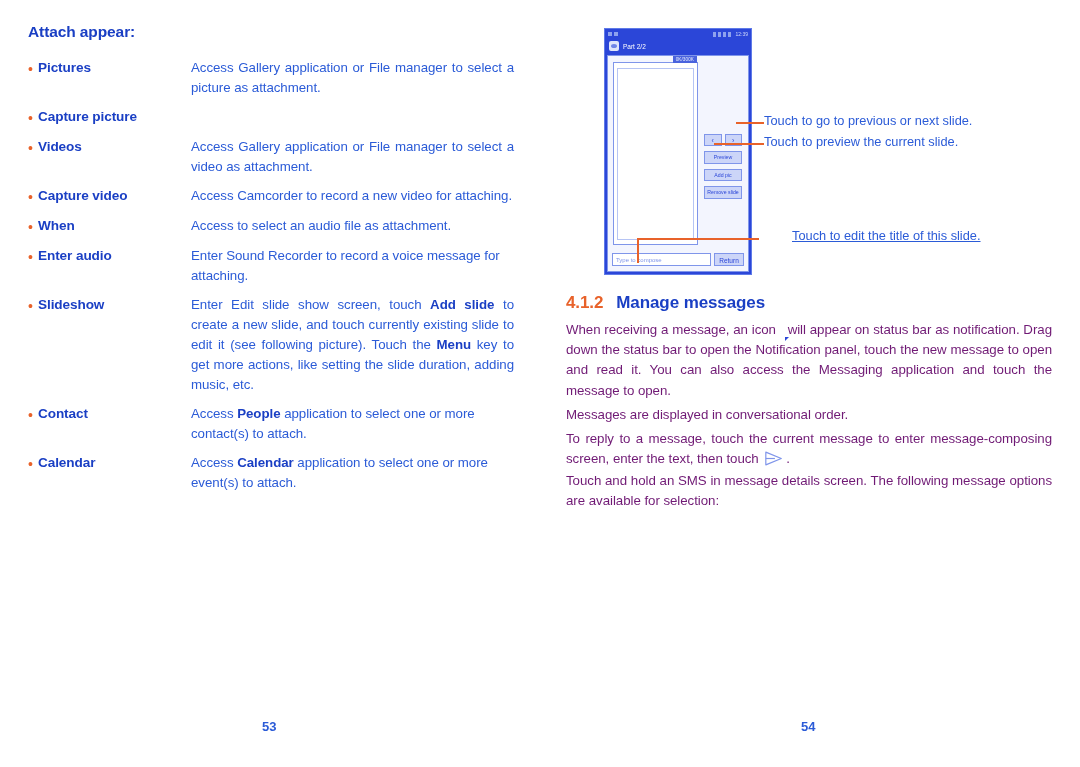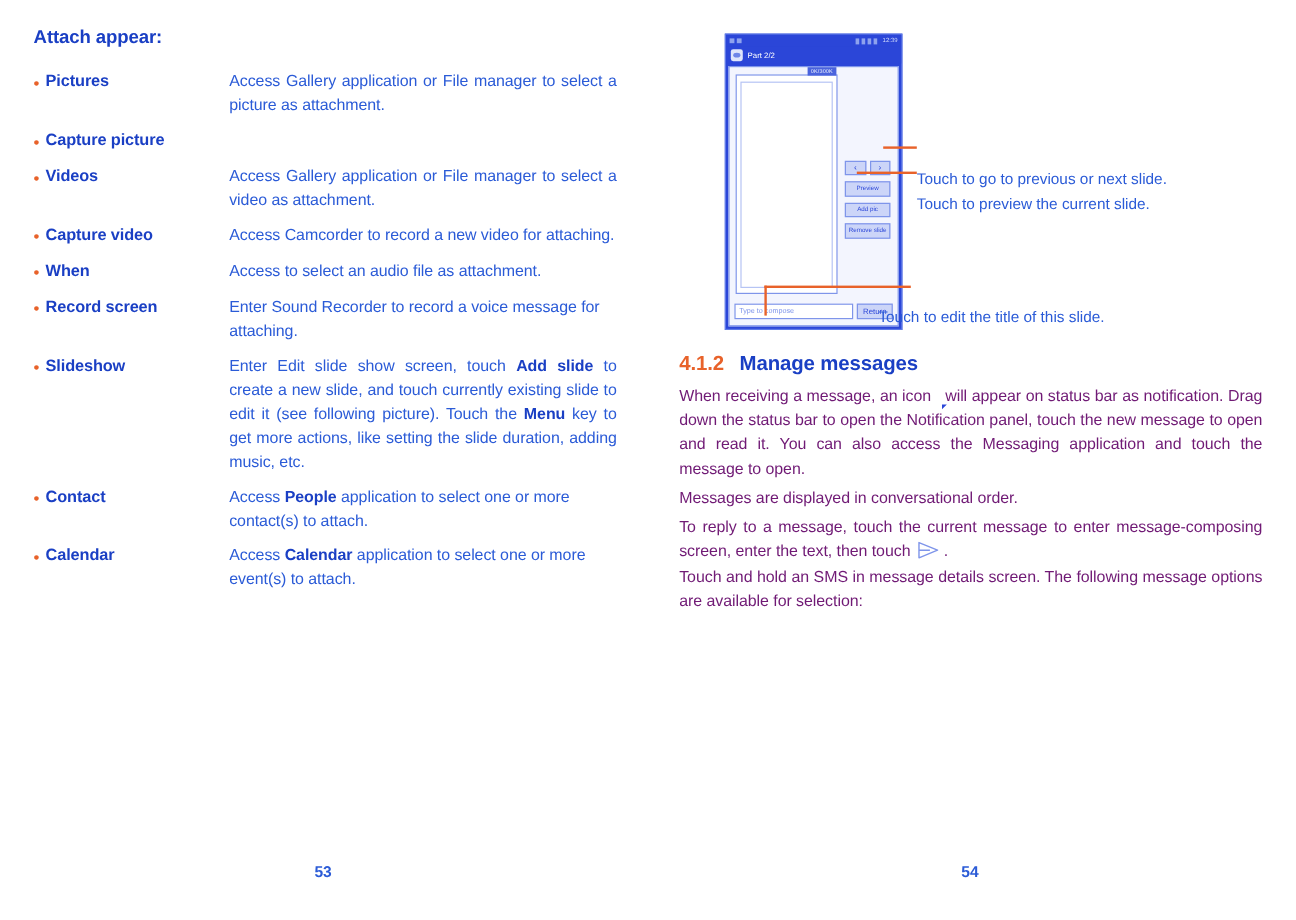--- a/index.html
+++ b/index.html
@@ -267,21 +267,20 @@
     line-height: 13px;
     box-sizing: border-box;
   }
 
   
   .callout {
     position: absolute;
     font-size: 12.8px;
     color: #2b5bd7;
     white-space: nowrap;
-    margin-top: 28px;
   }
   .leader {
     position: absolute;
     background: #e8622a;
   }
   .leader.h { height: 1.6px; }
   .leader.v { width: 1.6px; }
 
   
   .section-head {
@@ -386,21 +385,21 @@
     </div>
 
     <div class="opt-row">
       <span class="opt-bullet">•</span>
       <span class="opt-term">When</span>
       <span class="opt-desc nojust">Access to select an audio file as attachment.</span>
     </div>
 
     <div class="opt-row">
       <span class="opt-bullet">•</span>
-      <span class="opt-term">Record screen</span>
+      <span class="opt-term">Enter audio</span>
       <span class="opt-desc nojust">Enter Sound Recorder to record a voice message for attaching.</span>
     </div>
 
     <div class="opt-row">
       <span class="opt-bullet">•</span>
       <span class="opt-term">Slideshow</span>
       <span class="opt-desc"><span>Enter Edit slide show screen, touch </span><b>Add slide</b><span> to create a new slide, and touch currently existing slide to edit it (see following picture). Touch the </span><b>Menu</b><span> key to get more actions, like setting the slide duration, adding music, etc.</span></span>
     </div>
 
     <div class="opt-row">
@@ -470,21 +469,21 @@
   </div>
 </div>
 
 <div class="leader h" style="left:736px; top:122px; width:28px;"></div>
 <div class="leader h" style="left:714px; top:143px; width:50px;"></div>
 <div class="leader v" style="left:637px; top:238px; height:25px;"></div>
 <div class="leader h" style="left:637px; top:238px; width:122px;"></div>
 
 <div class="callout" style="left:764px; top:113px;">Touch to go to previous or next slide.</div>
 <div class="callout" style="left:764px; top:134px;">Touch to preview the current slide.</div>
-<div class="callout" style="left:732px; top:228px;">Touch to edit the title of this slide.</div>
+<div class="callout" style="left:792px; top:228px;text-decoration:underline;">Touch to edit the title of this slide.</div>
 
 <div class="section-head">
   <span class="num">4.1.2</span><span class="ttl">Manage messages</span>
 </div>
 
 <div class="para" style="top:320px;">
   <span>When receiving a message, an icon </span><span class="inline-icon"><span class="msg-bubble"><span class="msg-eye l"></span><span class="msg-eye r"></span><span class="msg-mouth"></span></span></span><span> will appear on status bar as notification. Drag down the status bar to open the Notification panel, touch the new message to open and read it. You can also access the Messaging application and touch the message to open.</span>
 </div>
 
 <div class="para nojust" style="top:405px;">Messages are displayed in conversational order.</div>

